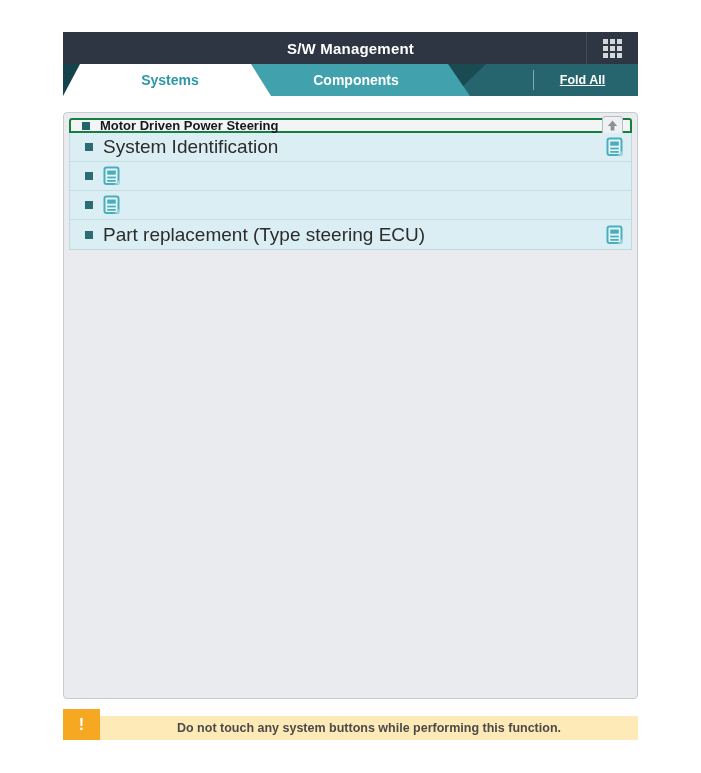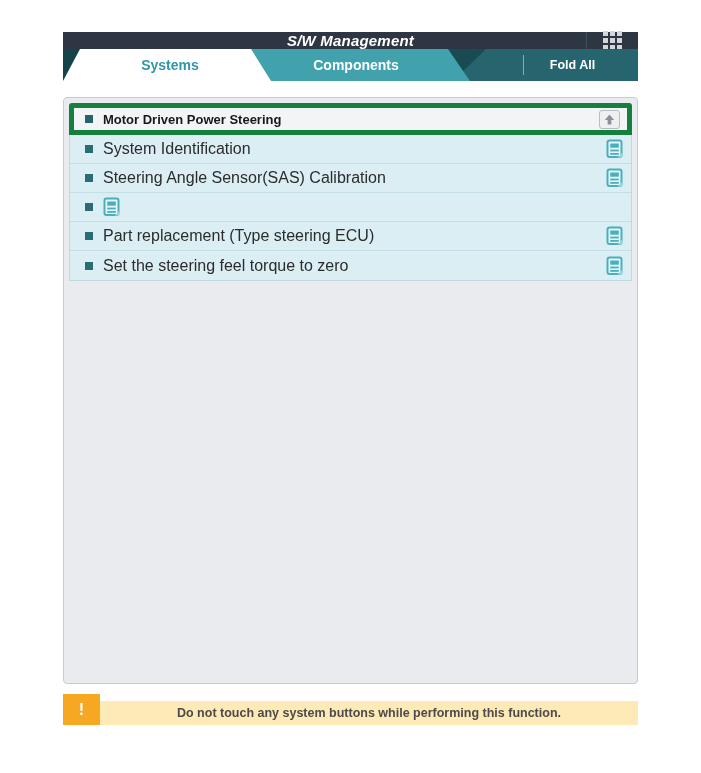--- a/index.html
+++ b/index.html
@@ -1,58 +1,58 @@
 <!DOCTYPE html>
 <html><head>
 <meta charset="utf-8">
 <style>
   * { margin:0; padding:0; box-sizing:border-box; }
   html,body { width:701px; height:773px; background:#ffffff; font-family:"Liberation Sans", sans-serif; }
   .app { position:absolute; left:63px; top:32px; width:575px; }
 
   
-  .titlebar { position:relative; height:17px; background:#2d3642; display:flex; align-items:center;font-style:italic; }
+  .titlebar { position:relative; height:32px; background:#2d3642; display:flex; align-items:center; }
   .titlebar .title { position:absolute; left:0; right:0; text-align:center; color:#ffffff; font-size:15px; font-weight:bold; letter-spacing:.2px; }
   .titlebar .right-box { position:absolute; right:0; top:0; height:100%; width:52px; border-left:1px solid #414b59; display:flex; align-items:center; justify-content:center; cursor:pointer; }
   .grid-icon { display:grid; grid-template-columns:repeat(3,5px); grid-template-rows:repeat(3,5px); gap:2px; }
   .grid-icon span { background:#d4d7da; display:block; }
 
   
   .tabbar { position:relative; height:32px; background:#26656e; overflow:hidden; }
   .tab-shadow-left { position:absolute; left:0; top:0; width:26px; height:32px; background:#15434b;
       clip-path:polygon(0 0, 100% 0, 15% 100%, 0 100%); z-index:1; }
   .tab { position:absolute; top:0; height:32px; display:flex; align-items:center; justify-content:center;
       font-size:14px; font-weight:bold; cursor:pointer;padding-left:6px; }
   .tab-systems { left:0; width:208px; background:#ffffff; color:#2d98a8; z-index:3;
       clip-path:polygon(17px 0, calc(100% - 20px) 0, 100% 100%, 0 100%); border-radius:4px 4px 0 0; }
   .tab-components-wrap { position:absolute; left:185px; top:0; width:238px; height:32px; z-index:2; cursor:pointer; }
   .tab-components-wrap .wedge { position:absolute; right:0; top:0; width:55px; height:32px; background:#1a4b53;
       clip-path:polygon(0 0, 100% 0, 40% 100%, 0 100%); }
   .tab-components { position:absolute; left:0; top:0; width:100%; height:32px; background:#41a2ae; color:#ffffff;
       display:flex; align-items:center; justify-content:center; font-size:14px; font-weight:bold;
       clip-path:polygon(0 0, calc(100% - 38px) 0, calc(100% - 16px) 100%, 0 100%); padding-right:22px; }
-  .fold-all { position:absolute; right:16px; top:0; height:32px; width:99px; display:flex; align-items:center; justify-content:center;
-      color:#ffffff; font-size:12.5px; font-weight:bold; cursor:pointer; z-index:3; }
+  .fold-all { position:absolute; right:6px; top:0; height:32px; width:99px; display:flex; align-items:center; justify-content:center;
+      color:#ffffff; font-size:12.5px; font-weight:bold; cursor:pointer; z-index:3;text-decoration:underline; }
   .fold-all::before { content:""; position:absolute; left:0; top:6px; bottom:6px; width:1px; background:rgba(255,255,255,.45); }
 
   
   .panel { margin-top:16px; height:587px; background:#e9ebee; border:1px solid #c7ccd1; border-radius:4px; padding:5px; }
-  .group-header { height:32px; background:#f3f4f6; border:5px solid #15803d; border-radius:3px 3px 0 0;
+  .group-header { height:15px; background:#f3f4f6; border:2px solid #15803d; border-radius:3px 3px 0 0;
       display:flex; align-items:center; cursor:pointer; }
   .group-header .bullet { width:8px; height:8px; background:#26646c; margin:0 10px 0 11px; }
   .group-header .label { font-size:13px; font-weight:bold; color:#15191d; flex:1; }
   .fold-btn { width:21px; height:19px; margin-right:7px; border:1px solid #b7bdc3; border-radius:3px; background:#eef0f1;
       display:flex; align-items:center; justify-content:center; cursor:pointer; }
 
   .rows { border:1px solid #c0d9e1; border-top:none; }
   .row { position:relative; height:29px; background:#dbeef4; display:flex; align-items:center; cursor:pointer;
       border-bottom:1px solid #c4dee6; }
   .row:last-child { border-bottom:none; }
   .row .bullet { width:8px; height:8px; background:#2b6b73; margin:0 10px 0 15px; }
-  .row .label { font-size:16px; color:#2c2c2c; flex:1; }
+  .row .label { font-size:19px; color:#2c2c2c; flex:1; }
   .row .doc-icon { margin-right:7px; display:flex; }
   .row.highlighted::after { content:""; position:absolute; left:-4px; right:-4px; top:-3px; bottom:-3px;
       border:3px dotted #e8100c; pointer-events:none; z-index:5; }
 
   
   .warning { margin-top:10px; height:31px; display:flex; align-items:stretch; }
   .warning .icon-box { width:37px; background:#f6a823; color:#ffffff; font-size:16px; font-weight:bold;
       display:flex; align-items:center; justify-content:center; }
   .warning .msg { flex:1; background:#fdeab6; color:#4b4b4b; font-size:12.5px; font-weight:bold;
       display:flex; align-items:center; justify-content:center;margin-top:7px; }
@@ -108,21 +108,20 @@
         <rect x="1.5" y="1.5" width="14" height="16.5" rx="2" fill="#e8f6f8" stroke="#49aebd" stroke-width="2"></rect>
         <rect x="4.2" y="4.5" width="8.6" height="4.2" fill="#49aebd"></rect>
         <rect x="4.2" y="10.6" width="8.6" height="1.8" fill="#49aebd"></rect>
         <rect x="4.2" y="14" width="8.6" height="1.8" fill="#49aebd"></rect>
         <path d="M11.5 18.5 L16.5 18.5 L16.5 13.5 Z" fill="#9fd6de"></path>
       </svg>
     </span>
   </div>
         <div class="row">
     <span class="bullet"></span>
-    <span class="label">Steering Angle Sensor(SAS) Calibration</span>
     <span class="doc-icon">
       <svg width="18" height="20" viewBox="0 0 18 20">
         <rect x="1.5" y="1.5" width="14" height="16.5" rx="2" fill="#e8f6f8" stroke="#49aebd" stroke-width="2"></rect>
         <rect x="4.2" y="4.5" width="8.6" height="4.2" fill="#49aebd"></rect>
         <rect x="4.2" y="10.6" width="8.6" height="1.8" fill="#49aebd"></rect>
         <rect x="4.2" y="14" width="8.6" height="1.8" fill="#49aebd"></rect>
         <path d="M11.5 18.5 L16.5 18.5 L16.5 13.5 Z" fill="#9fd6de"></path>
       </svg>
     </span>
   </div>
@@ -144,33 +143,20 @@
     <span class="doc-icon">
       <svg width="18" height="20" viewBox="0 0 18 20">
         <rect x="1.5" y="1.5" width="14" height="16.5" rx="2" fill="#e8f6f8" stroke="#49aebd" stroke-width="2"></rect>
         <rect x="4.2" y="4.5" width="8.6" height="4.2" fill="#49aebd"></rect>
         <rect x="4.2" y="10.6" width="8.6" height="1.8" fill="#49aebd"></rect>
         <rect x="4.2" y="14" width="8.6" height="1.8" fill="#49aebd"></rect>
         <path d="M11.5 18.5 L16.5 18.5 L16.5 13.5 Z" fill="#9fd6de"></path>
       </svg>
     </span>
   </div>
-        <div class="row">
-    <span class="bullet"></span>
-    <span class="label">Set the steering feel torque to zero</span>
-    <span class="doc-icon">
-      <svg width="18" height="20" viewBox="0 0 18 20">
-        <rect x="1.5" y="1.5" width="14" height="16.5" rx="2" fill="#e8f6f8" stroke="#49aebd" stroke-width="2"></rect>
-        <rect x="4.2" y="4.5" width="8.6" height="4.2" fill="#49aebd"></rect>
-        <rect x="4.2" y="10.6" width="8.6" height="1.8" fill="#49aebd"></rect>
-        <rect x="4.2" y="14" width="8.6" height="1.8" fill="#49aebd"></rect>
-        <path d="M11.5 18.5 L16.5 18.5 L16.5 13.5 Z" fill="#9fd6de"></path>
-      </svg>
-    </span>
-  </div>
       </div>
   </div>
 
   <div class="warning">
     <div class="icon-box">!</div>
     <div class="msg">Do not touch any system buttons while performing this function.</div>
   </div>
 
 </div>
 

